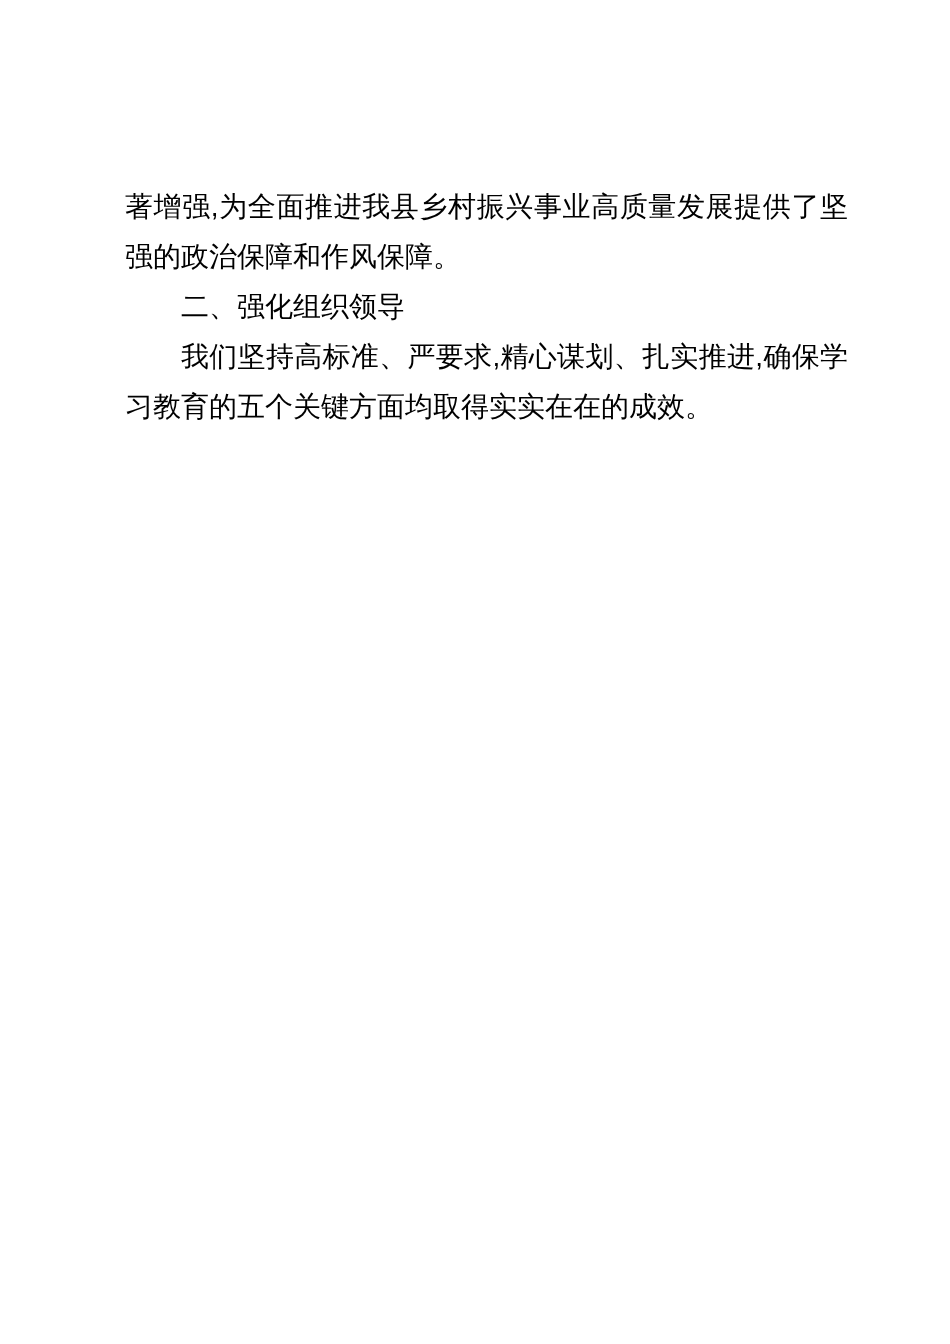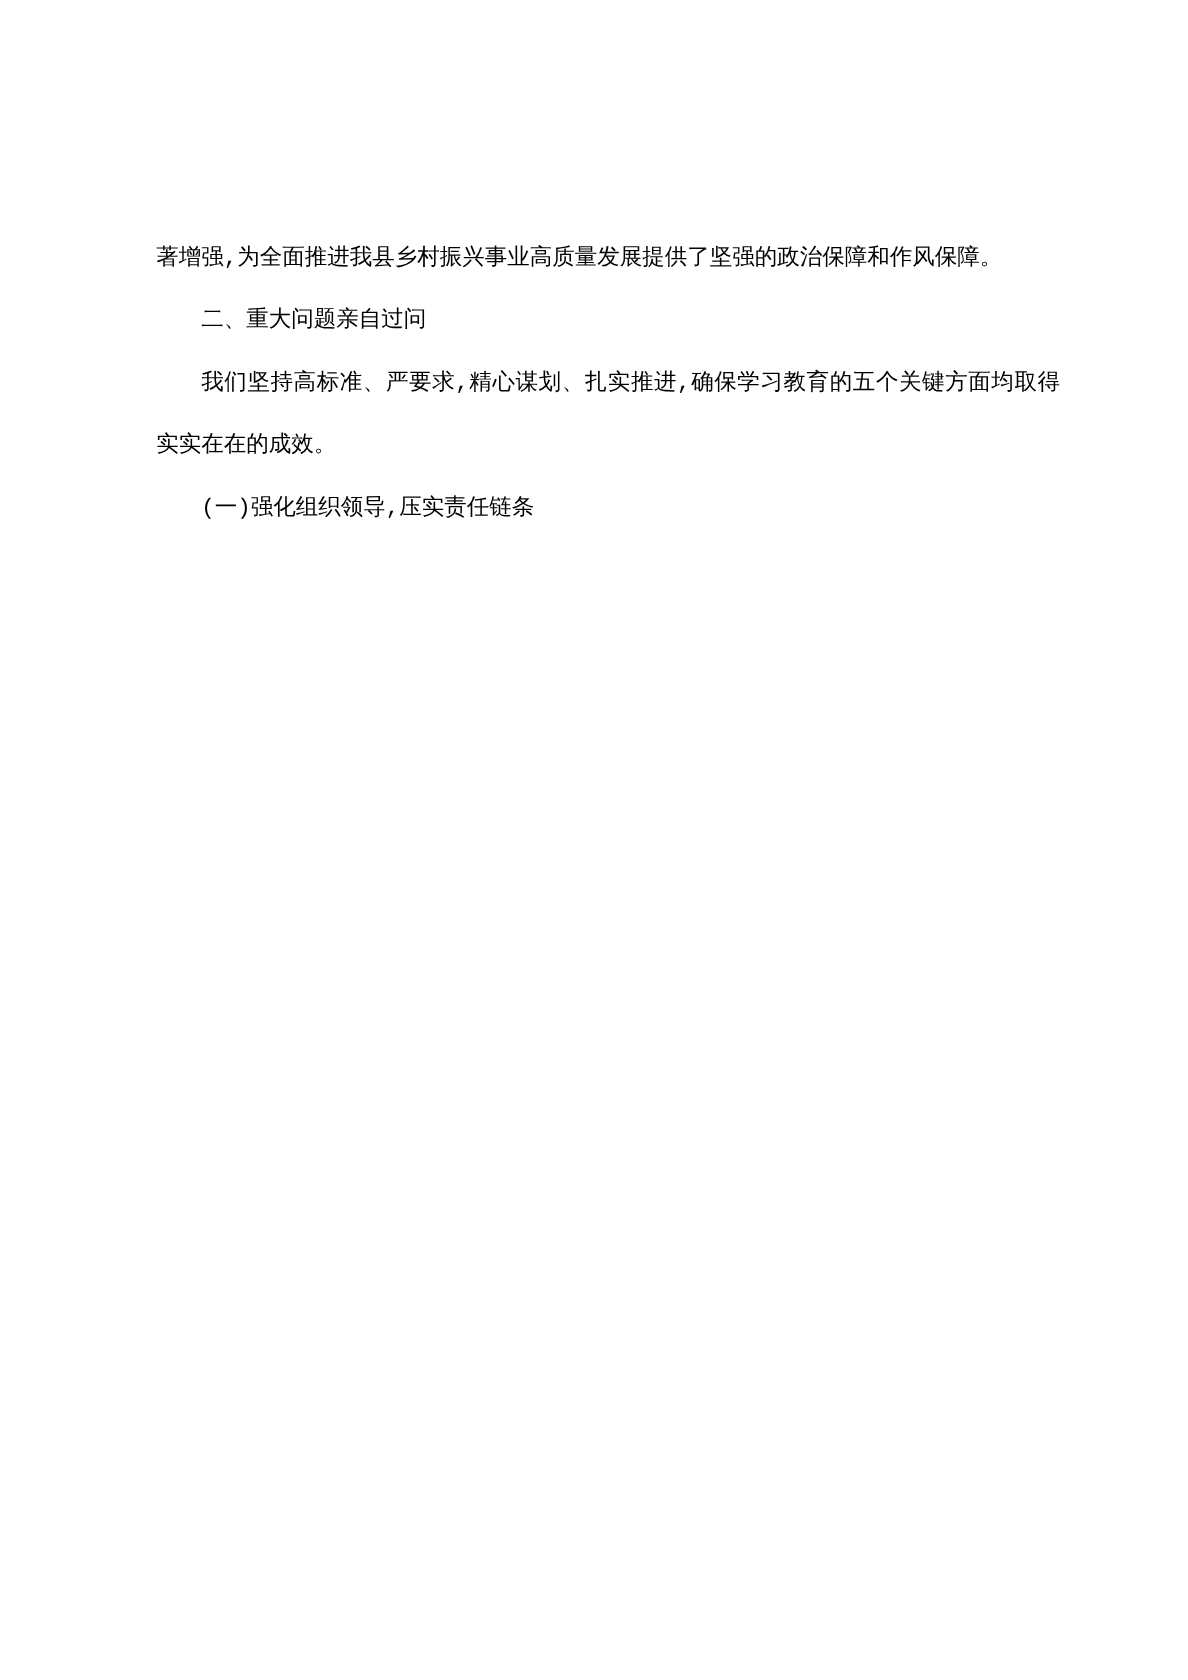--- a/index.html
+++ b/index.html
@@ -18,37 +18,35 @@
     background: #ffffff;
     overflow: hidden;
     font-family: "Liberation Sans", sans-serif;
   }
   .content {
     position: absolute;
     left: 125px;
     top: 182px;
     width: 723px;
     color: #000000;
-    font-size: 18px;
+    font-size: 28px;
     line-height: 50px;
     text-align: justify;
     letter-spacing: 0;
-    font-family: Liberation Mono, monospace;
   }
   p.para {
     margin: 0;
     padding: 0;
   }
   p.para.indent {
     text-indent: 2em;
   }
 </style>
 </head>
 <body>
 
 <div class="page">
   <div class="content" id="content">
       <p class="para">著增强,为全面推进我县乡村振兴事业高质量发展提供了坚强的政治保障和作风保障。</p>
-      <p class="para indent">二、重大问题亲自过问</p>
+      <p class="para indent">二、强化组织领导</p>
       <p class="para indent">我们坚持高标准、严要求,精心谋划、扎实推进,确保学习教育的五个关键方面均取得实实在在的成效。</p>
-      <p class="para indent">(一)强化组织领导,压实责任链条</p>
     </div>
 </div>
 
 </body></html>

